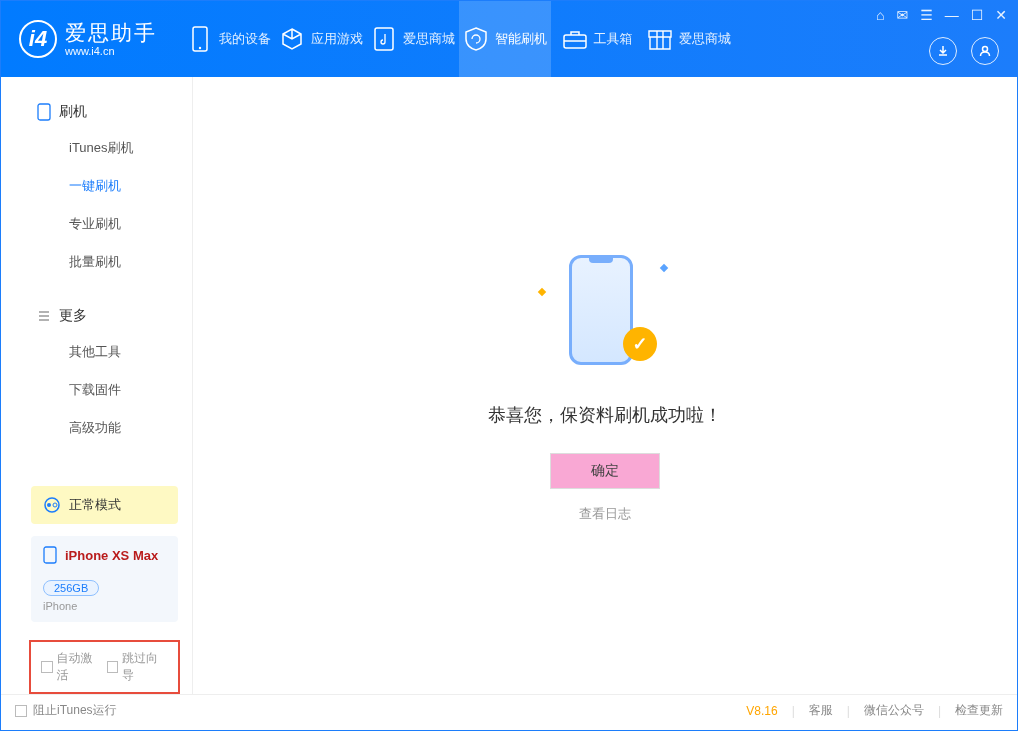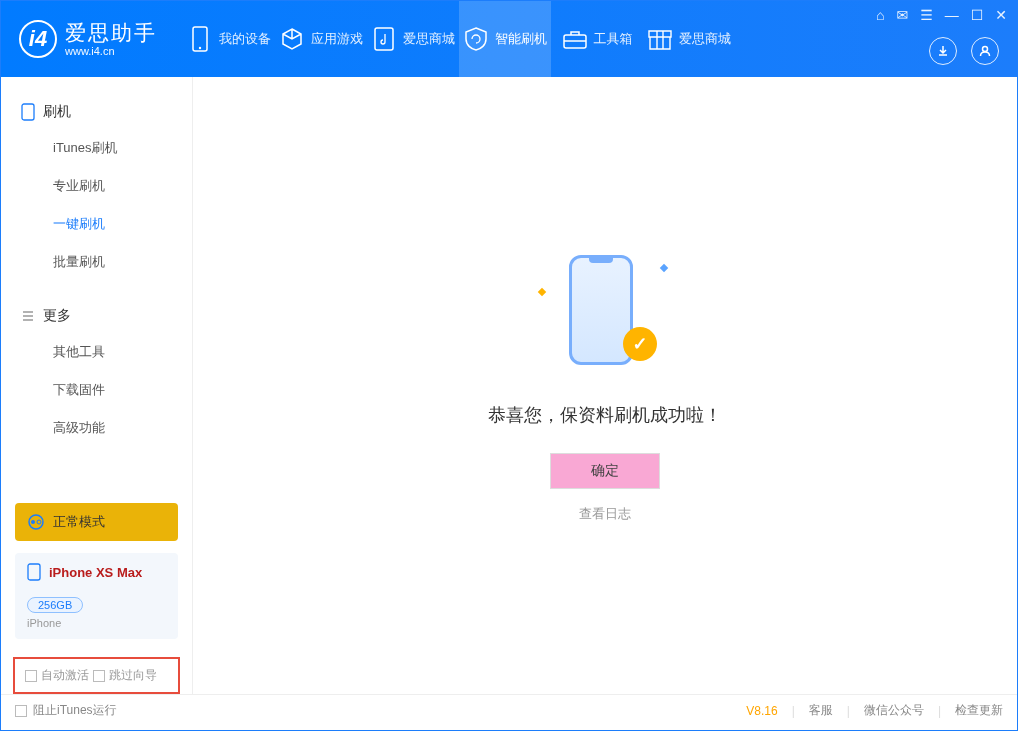--- a/index.html
+++ b/index.html
@@ -17,28 +17,28 @@
 .nav-item.active { background: rgba(255,255,255,.18); color: #fff; }
 .nav-icon { width: 26px; height: 26px; display: flex; align-items: center; justify-content: center; }
 
 .header-right { position: absolute; right: 10px; top: 0; height: 100%; display: flex; flex-direction: column; align-items: flex-end; justify-content: space-between; padding: 6px 0 12px; }
 .win-controls { display: flex; gap: 12px; font-size: 14px; }
 .win-controls span { cursor: pointer; opacity: .9; }
 .user-controls { display: flex; gap: 14px; padding-right: 8px; }
 .circle-btn { width: 28px; height: 28px; border: 1.8px solid rgba(255,255,255,.85); border-radius: 50%; display: flex; align-items: center; justify-content: center; cursor: pointer; }
 
 .body-area { display: flex; height: 617px; }
-.sidebar { width: 192px; border-right: 1px solid #eee; padding-top: 18px; display: flex; flex-direction: column; }
+.sidebar { width: 192px; border-right: 1px solid #eee; padding-top: 18px; display: flex; flex-direction: column; padding-left: 16px; }
 .side-section { margin-bottom: 18px; }
 .side-header { display: flex; align-items: center; gap: 8px; padding: 8px 20px; font-size: 14px; color: #333; font-weight: 500; }
 .side-item { padding: 10px 20px 10px 52px; font-size: 13px; color: #555; cursor: pointer; }
 .side-item.active { color: #1c7dfb; }
 .sidebar-spacer { flex: 1; }
 
-.status-card { margin: 6px 14px; background: #eab308; border-radius: 4px; padding: 10px 12px; font-size: 13px; display: flex; align-items: center; gap: 8px; color: #333; }
+.status-card { margin: 6px 14px; background: #fef9c3; border-radius: 4px; padding: 10px 12px; font-size: 13px; display: flex; align-items: center; gap: 8px; color: #333; }
 .device-card { margin: 6px 14px 10px; background: #f3f7fc; border-radius: 4px; padding: 10px 12px; }
 .device-name { font-size: 13px; font-weight: 600; color: #b91c1c; display: flex; align-items: center; gap: 8px; }
 .device-cap { display: inline-block; margin-top: 16px; padding: 1px 10px; border: 1px solid #8ec0ff; border-radius: 10px; font-size: 11px; color: #1c7dfb; background: #eaf3ff; }
 .device-type { margin-top: 4px; font-size: 11px; color: #999; }
 
 .opt-row { border: 2px solid #e74c3c; margin: 8px 12px 0; padding: 8px 10px; display: flex; gap: 4px; font-size: 12px; color: #999; }
 .opt-row label { display: flex; align-items: center; gap: 4px; }
 .chk { width: 12px; height: 12px; border: 1px solid #bbb; display: inline-block; }
 
 .main { flex: 1; display: flex; flex-direction: column; align-items: center; justify-content: center; }
@@ -152,22 +152,22 @@
 <div class="body-area">
   <div class="sidebar">
     <div class="side-section">
       <div class="side-header">
         <svg width="14" height="18">
             <rect x="1" y="1" width="12" height="16" rx="2" fill="none" stroke="#1c7dfb" stroke-width="1.3"></rect>
           </svg>
         <span>刷机</span>
       </div>
       <div class="side-item">iTunes刷机</div>
+      <div class="side-item active">一键刷机</div>
       <div class="side-item">专业刷机</div>
-      <div class="side-item active">一键刷机</div>
       <div class="side-item">批量刷机</div>
     </div>
     <div class="side-section">
       <div class="side-header">
         <svg width="14" height="14">
             <path d="M2 3 L12 3 M2 7 L12 7 M2 11 L12 11" stroke="#999" stroke-width="1.3"></path>
           </svg>
         <span>更多</span>
       </div>
       <div class="side-item">其他工具</div>

